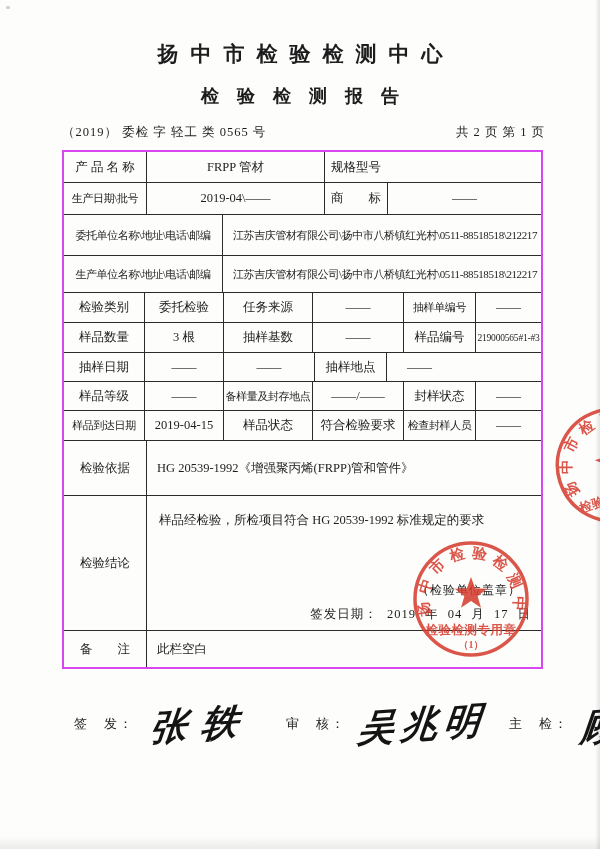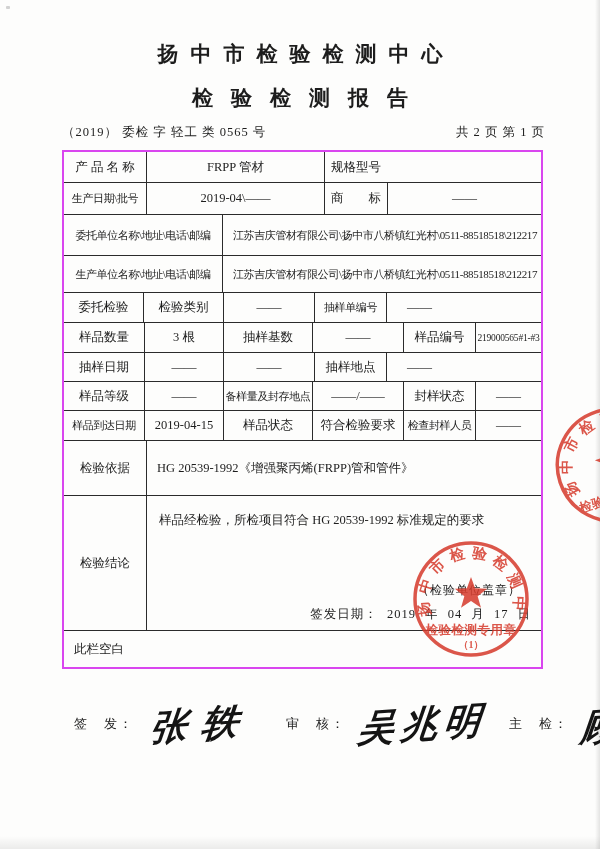--- a/index.html
+++ b/index.html
@@ -11,21 +11,21 @@
   .edge-right{position:absolute;right:0;top:0;width:5px;height:849px;
     background:linear-gradient(to right,rgba(0,0,0,0),rgba(0,0,0,.10));}
   .edge-bottom{position:absolute;left:0;bottom:0;width:600px;height:13px;
     background:linear-gradient(to bottom,rgba(0,0,0,0),rgba(0,0,0,.07));}
   .speck{position:absolute;background:#555;border-radius:1px;}
 
   
   .org-name{position:absolute;top:40px;left:0;width:600px;text-align:center;
     font-size:21px;font-weight:bold;letter-spacing:12px;padding-left:12px;box-sizing:border-box;}
   .report-title{position:absolute;top:84px;left:0;width:600px;text-align:center;
-    font-size:21px;font-weight:bold;letter-spacing:18px;padding-left:18px;box-sizing:border-box;}
+    font-size:18px;font-weight:bold;letter-spacing:18px;padding-left:18px;box-sizing:border-box;}
   .ref-row{position:absolute;top:124px;left:62px;width:483px;display:flex;
     justify-content:space-between;font-size:12.5px;letter-spacing:1px;}
 
   
   .tbl{position:absolute;left:62px;top:150px;width:481px;
     border:2px solid #d946ef;box-sizing:border-box;background:transparent;}
   .row{display:flex;border-top:1px solid #2b2b2b;align-items:stretch;}
   .row:first-child{border-top:none;}
   .cell{display:flex;align-items:center;justify-content:center;text-align:center;
     border-left:1px solid #2b2b2b;font-size:12.5px;box-sizing:border-box;
@@ -88,22 +88,23 @@
   </div>
   <div class="row h40">
     <div class="cell wB1 small">委托单位名称\地址\电话\邮编</div>
     <div class="cell wB2 small left">江苏吉庆管材有限公司\扬中市八桥镇红光村\0511-88518518\212217</div>
   </div>
   <div class="row h36">
     <div class="cell wB1 small">生产单位名称\地址\电话\邮编</div>
     <div class="cell wB2 small left">江苏吉庆管材有限公司\扬中市八桥镇红光村\0511-88518518\212217</div>
   </div>
   <div class="row h29">
+    <div class="cell wC1">检验类别</div>
     <div class="cell wC2">委托检验</div>
-    <div class="cell wC1">检验类别</div>
+    <div class="cell wC3">任务来源</div>
     <div class="cell wC4">——</div>
     <div class="cell wC5 small">抽样单编号</div>
     <div class="cell wC6">——</div>
   </div>
   <div class="row h29">
     <div class="cell wC1">样品数量</div>
     <div class="cell wC2">3 根</div>
     <div class="cell wC3">抽样基数</div>
     <div class="cell wC4">——</div>
     <div class="cell wC5">样品编号</div>
@@ -138,20 +139,21 @@
   </div>
   <div class="row h134">
     <div class="cell wD1">检验结论</div>
     <div class="cell wD2 conclusion-cell">
       <div class="conclusion-text">样品经检验，所检项目符合 HG 20539-1992 标准规定的要求</div>
       <div class="stamp-note">（检验单位盖章）</div>
       <div class="issue-date">签发日期： 2019 年 04 月 17 日</div>
     </div>
   </div>
   <div class="row h36">
+    <div class="cell wD1">备　　注</div>
     <div class="cell wD2 left">此栏空白</div>
   </div>
 </div>
 
 <div class="sig-row">
   <span class="sig-label" style="margin-left:12px">签　发：</span>
   <span class="sig-name" style="margin-left:16px;letter-spacing:14px">张轶</span>
   <span class="sig-label" style="margin-left:34px">审　核：</span>
   <span class="sig-name" style="margin-left:12px;letter-spacing:6px">吴兆明</span>
   <span class="sig-label" style="margin-left:22px">主　检：</span>

